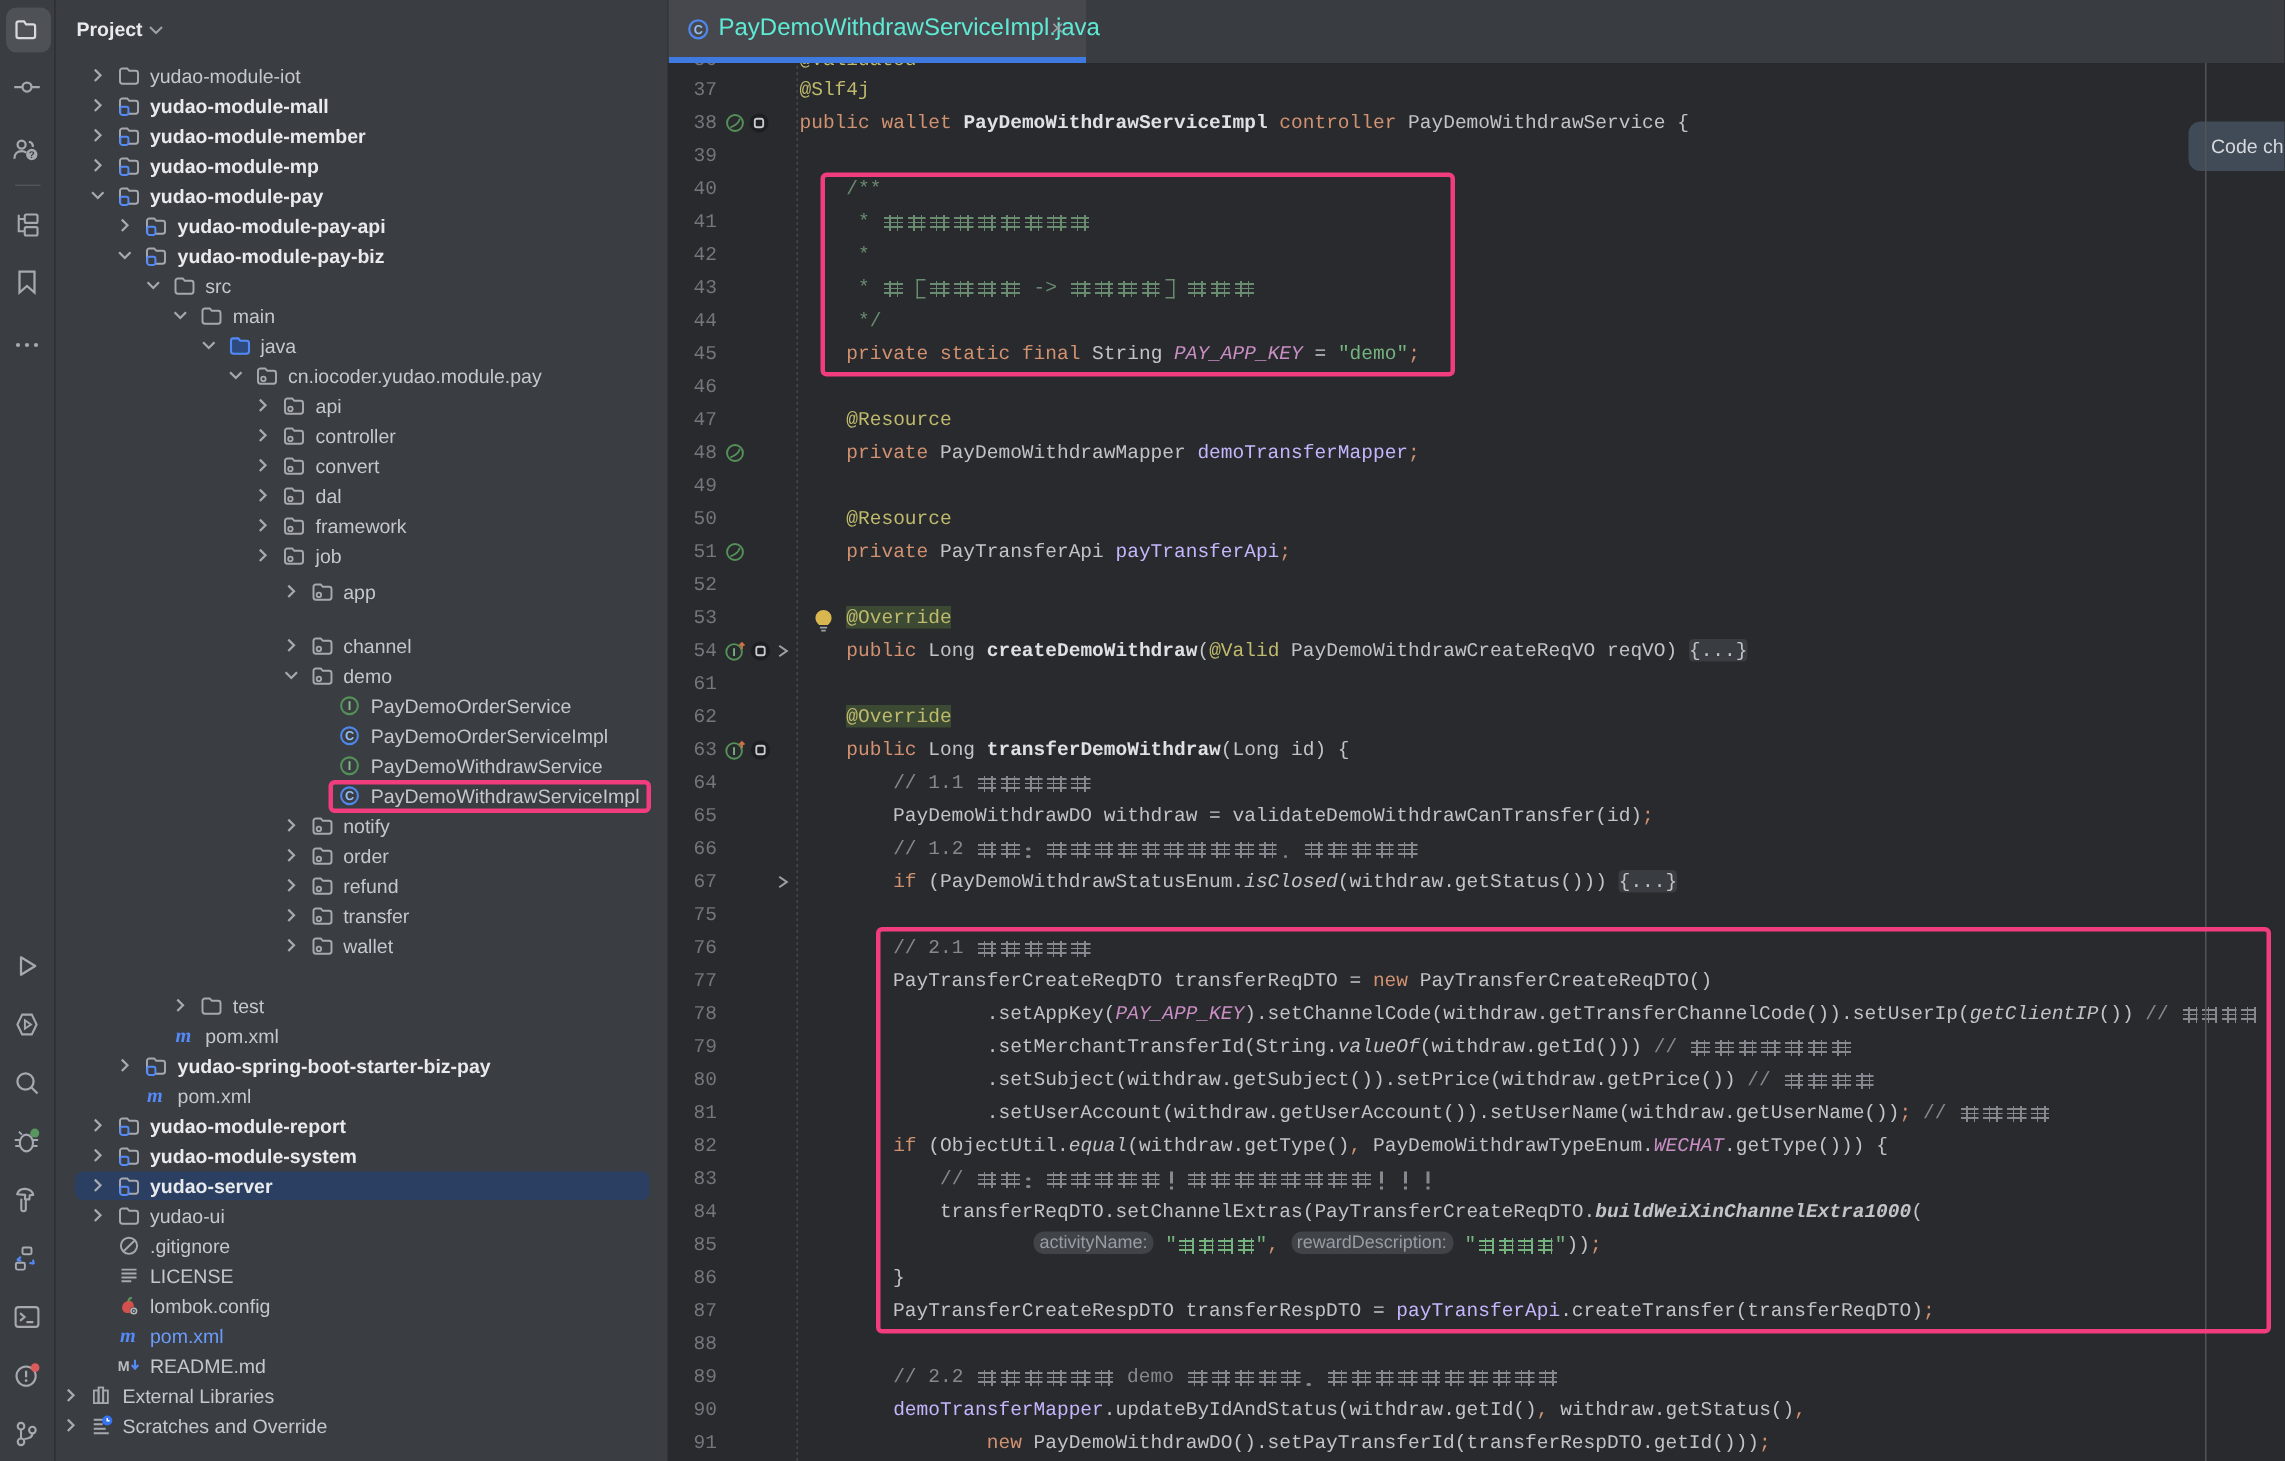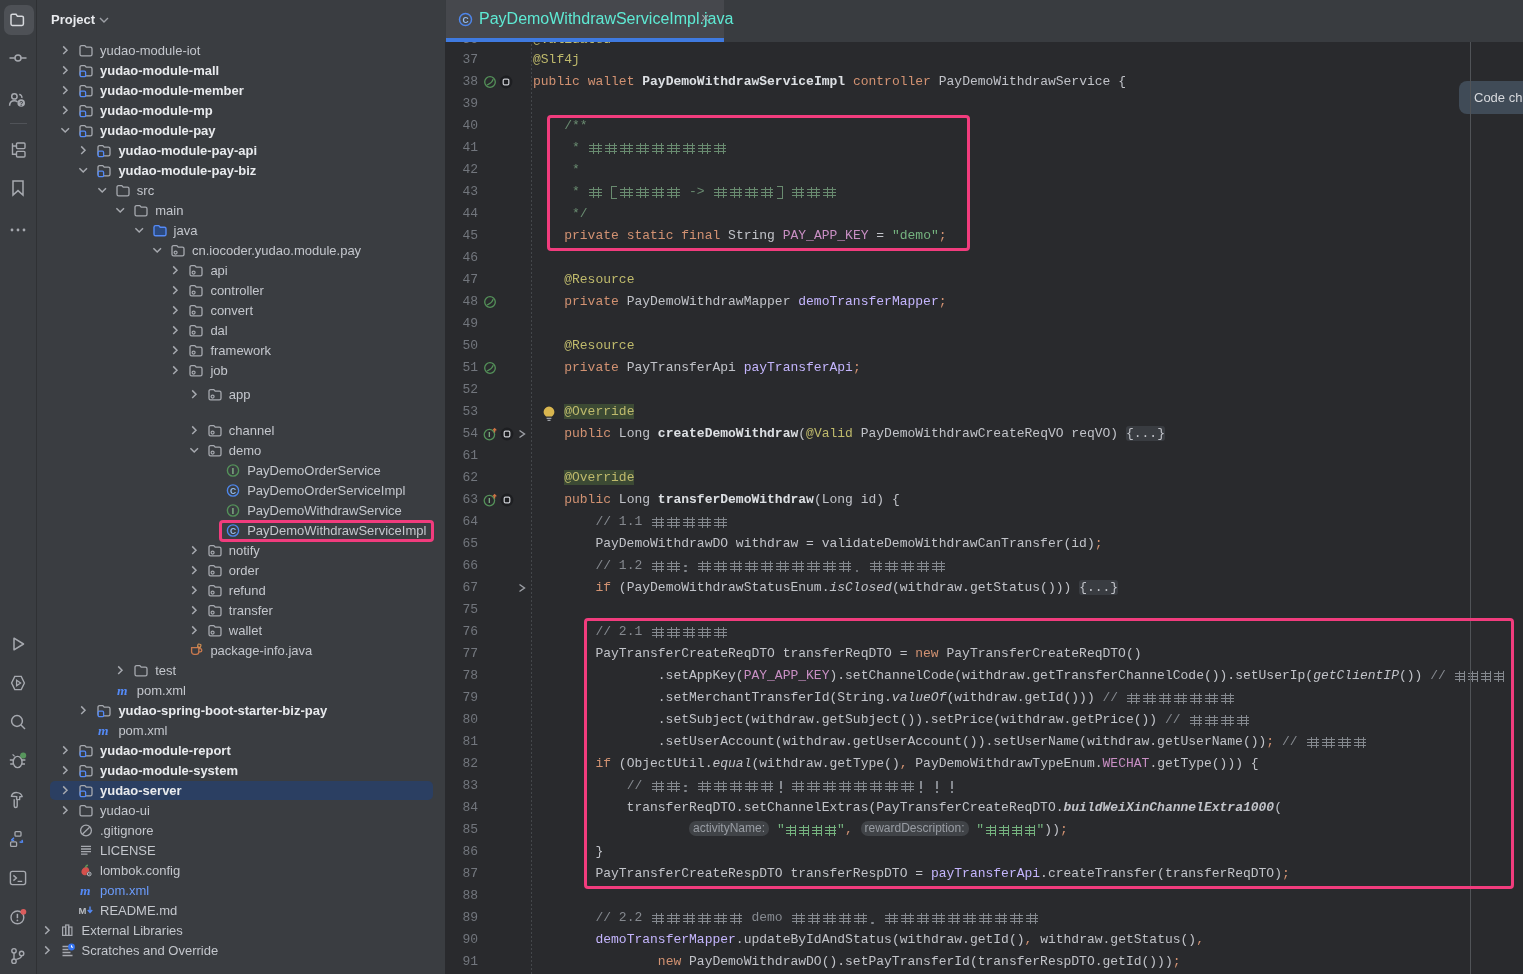--- a/index.html
+++ b/index.html
@@ -17,21 +17,21 @@
 .r .in{display:flex;align-items:center;height:20px}
 .ch{flex:0 0 16px;height:16px}
 .ico{flex:0 0 16px;height:16px;margin-left:5px}
 .lb{margin-left:6px;font-size:13px;color:#c4c7cd}
 .b .lb{font-weight:bold;color:#e8eaed}
 .blu .lb{color:#6b9bfa}
 svg{display:block}
 #gut{position:absolute;left:445px;top:27px;width:33px;text-align:right;font:13px/22px "Liberation Mono",monospace;color:#72767d;z-index:5;white-space:pre}
 #code{position:absolute;left:533px;top:27px;font:13px/22px "Liberation Mono",monospace;color:#c1c3c9;white-space:pre;z-index:5}
 .k{color:#d29272}.an{color:#bfba6c}.dc{color:#698b70}.cm{color:#85898f}
-.st{color:#75b37f}.st .c,.nw .c{width:13.1px}.fl{color:#c4b5fd}.sf{color:#c98fc4;}
+.st{color:#75b37f}.st .c,.nw .c{width:13.1px}.fl{color:#c4b5fd}.sf{color:#c98fc4;font-style:italic}
 .em{font-style:italic}.bi{font-style:italic;font-weight:bold}
 .md{color:#dde0e4;font-weight:bold}.cd{color:#dde0e4;font-weight:bold}
 .fold{background:#393c41;border-radius:3px}
 .ov{background:#3c4a34}
 .hint{display:inline-block;background:#404347;color:#989ca3;border-radius:7px;font:12px/15px "Liberation Sans",sans-serif;padding:0 4px;vertical-align:1px}
 #gutline{position:absolute;left:531px;top:42px;height:932px;width:1px;background:repeating-linear-gradient(0deg,#44474b 0 2px,transparent 2px 4px);z-index:4}
 #margline{position:absolute;left:1470px;top:42px;height:932px;width:1px;background:#505357;z-index:45}
 #codech{position:absolute;left:1459px;top:81px;width:70px;height:33px;background:#404b57;border-radius:8px 0 0 8px;color:#d7d9dd;font-size:13px;line-height:33px;padding-left:15px;z-index:40}
 .pink{position:absolute;border:3px solid #f13c7d;border-radius:4px;z-index:50}
 .c{display:inline-block;width:15.6px;height:13px;vertical-align:-4px;padding:1px 1.5px;background-image:repeating-linear-gradient(0deg,currentColor 0 1px,transparent 1px 3.1px),repeating-linear-gradient(90deg,currentColor 0 1px,transparent 1px 5.2px);background-clip:content-box;font-style:normal}
@@ -748,33 +748,20 @@
         </div>
         <div class="ico">
           <svg width="16" height="16" viewBox="0 0 16 16">
             <path d="M2 5 v7.2 a1.6 1.6 0 0 0 1.6 1.6 h8.8 a1.6 1.6 0 0 0 1.6-1.6 V6.8 a1.6 1.6 0 0 0-1.6-1.6 H8.2 L6.8 3.6 H3.6 A1.6 1.6 0 0 0 2 5.2 z" fill="none" stroke="#a6a9af" stroke-width="1.3"></path>
             <circle cx="5.6" cy="10.6" r="1.5" fill="none" stroke="#a6a9af" stroke-width="1.2"></circle>
           </svg>
         </div>
         <span class="lb">wallet</span>
       </div>
     </div>
-<div class="r" style="top:640px">
-      <div class="in" style="padding-left:130.4px">
-        <div class="ch"></div>
-        <div class="ico">
-          <svg width="16" height="16" viewBox="0 0 16 16">
-            <path d="M3.6 5.6 h7.2 v4.2 a2.6 2.6 0 0 1-2.6 2.6 H6.2 a2.6 2.6 0 0 1-2.6-2.6 z" fill="none" stroke="#c9794e" stroke-width="1.3"></path>
-            <path d="M10.8 6.6 h1.4 a1.6 1.6 0 0 1 0 3.2 h-1.6" fill="none" stroke="#c9794e" stroke-width="1.3"></path>
-            <rect x="9.8" y="2.2" width="3" height="3" rx="0.6" fill="none" stroke="#cf8e52" stroke-width="1.2" transform="rotate(14 11.3 3.7)"></rect>
-          </svg>
-        </div>
-        <span class="lb">package-info.java</span>
-      </div>
-    </div>
 <div class="r" style="top:660px">
       <div class="in" style="padding-left:75.2px">
         <div class="ch">
           <svg width="16" height="16" viewBox="0 0 16 16">
             <path d="M6.2 4.4 L10 8.2 L6.2 12" fill="none" stroke="#a6a9af" stroke-width="1.5"></path>
           </svg>
         </div>
         <div class="ico">
           <svg width="16" height="16" viewBox="0 0 16 16">
             <path d="M2 5 v7.2 a1.6 1.6 0 0 0 1.6 1.6 h8.8 a1.6 1.6 0 0 0 1.6-1.6 V6.8 a1.6 1.6 0 0 0-1.6-1.6 H8.2 L6.8 3.6 H3.6 A1.6 1.6 0 0 0 2 5.2 z" fill="none" stroke="#a6a9af" stroke-width="1.3"></path>

